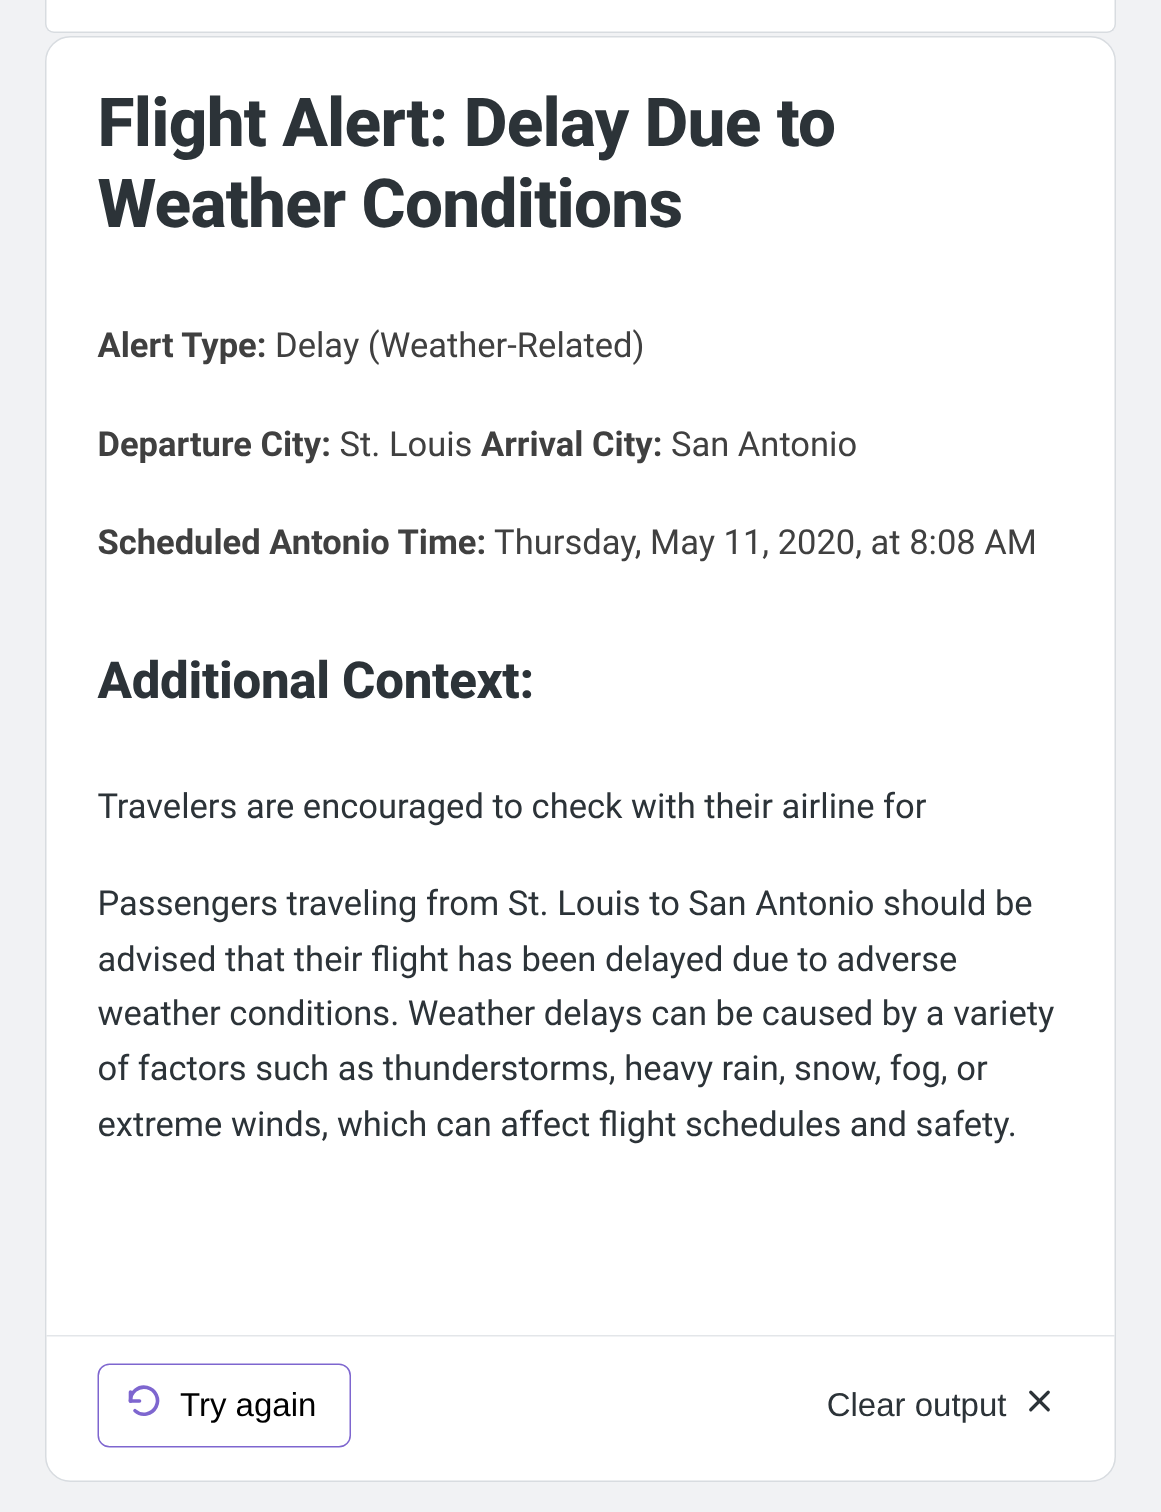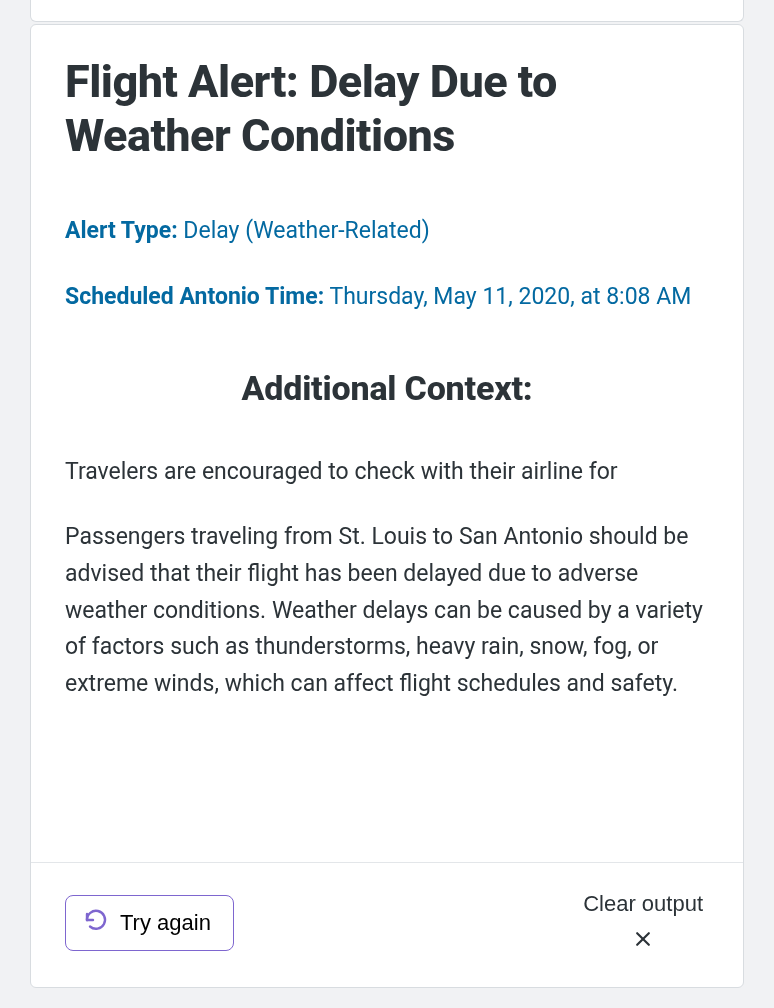--- a/index.html
+++ b/index.html
@@ -19,21 +19,21 @@
       height: 22px;
       background: #ffffff;
       border: 1px solid #d8dce0;
       border-top: none;
       border-radius: 0 0 6px 6px;
     }
     .card {
       margin-top: 2px;
       background: #ffffff;
       border: 1px solid #d8dce0;
-      border-radius: 6px;
+      border-radius: 17px;
       display: flex;
       flex-direction: column;
       height: 964px;
     }
     .content {
       flex: 1;
       padding: 30px 34px 0 34px;
       overflow: hidden;
       position: relative;
     }
@@ -41,34 +41,33 @@
       font-size: 45px;
       font-weight: 800;
       line-height: 1.2;
       color: #2c3338;
       margin-bottom: 50px;
       letter-spacing: -0.5px;
     }
     .meta-row {
       font-size: 23px;
       line-height: 1.55;
-      color: #0369a1;
+      color: #404040;
       margin-bottom: 30px;
     }
     .meta-row strong {
       font-weight: 700;
     }
     h2 {
       font-size: 34px;
       font-weight: 800;
       color: #2c3338;
       margin-top: 54px;
       margin-bottom: 46px;
       letter-spacing: -0.2px;
-      text-align: center;
     }
     .body-text {
       font-size: 23px;
       line-height: 1.6;
       color: #2c3338;
       margin-bottom: 28px;
     }
     .content-fade {
       position: absolute;
       left: 0;
@@ -111,21 +110,20 @@
       display: inline-flex;
       align-items: center;
       gap: 12px;
       color: #2c3338;
       background: transparent;
       border: none;
       font-size: 22px;
       font-weight: 500;
       cursor: pointer;
       padding: 10px 6px;
-      flex-direction: column;
     }
     .clear-btn svg {
       width: 20px;
       height: 20px;
       stroke: #2c3338;
       fill: none;
       stroke-width: 2.6;
       stroke-linecap: round;
     }
   </style>
@@ -136,20 +134,26 @@
 
 <div class="card">
   <div class="content">
     <h1>Flight Alert: Delay Due to Weather Conditions</h1>
 
     <p class="meta-row">
       <strong>Alert Type:</strong> 
       <span>Delay (Weather-Related)</span>
     </p>
 
+    <p class="meta-row">
+      <strong>Departure City:</strong> 
+      <span>St. Louis</span> 
+      <strong>Arrival City:</strong> 
+      <span>San Antonio</span>
+    </p>
 
     <p class="meta-row">
       <strong>Scheduled Antonio Time:</strong> 
       <span>Thursday, May 11, 2020, at 8:08 AM</span>
     </p>
 
     <h2>Additional Context:</h2>
 
     <p class="body-text">Travelers are encouraged to check with their airline for</p>
     <p class="body-text">Passengers traveling from St. Louis to San Antonio should be advised that their flight has been delayed due to adverse weather conditions. Weather delays can be caused by a variety of factors such as thunderstorms, heavy rain, snow, fog, or extreme winds, which can affect flight schedules and safety.</p>

